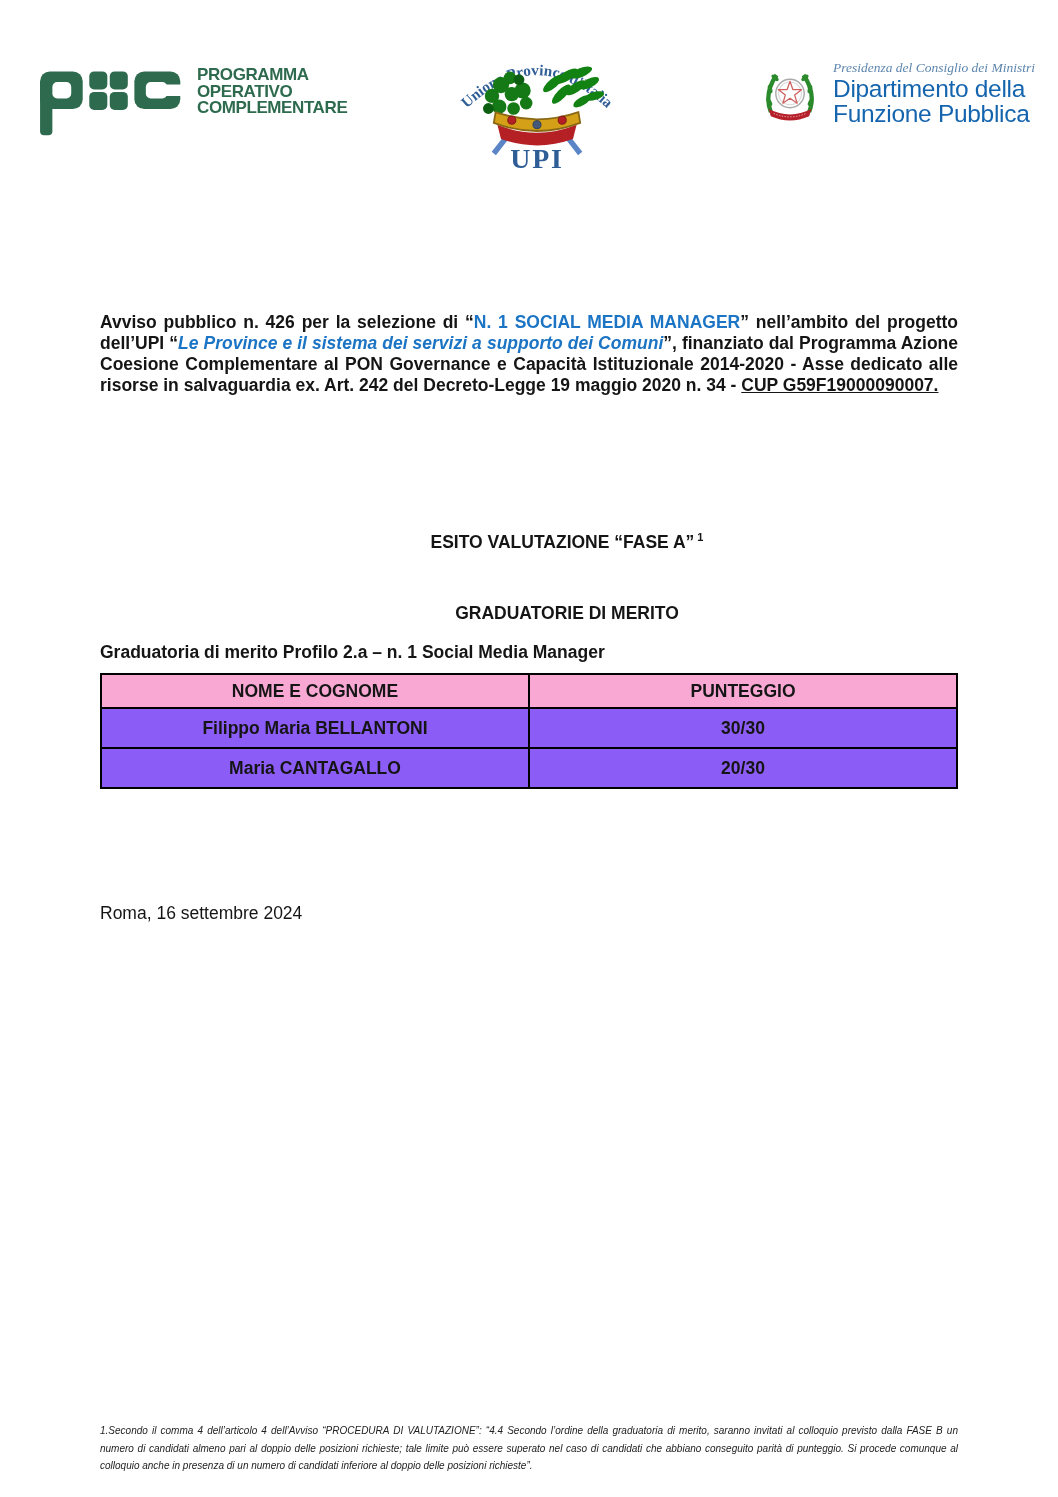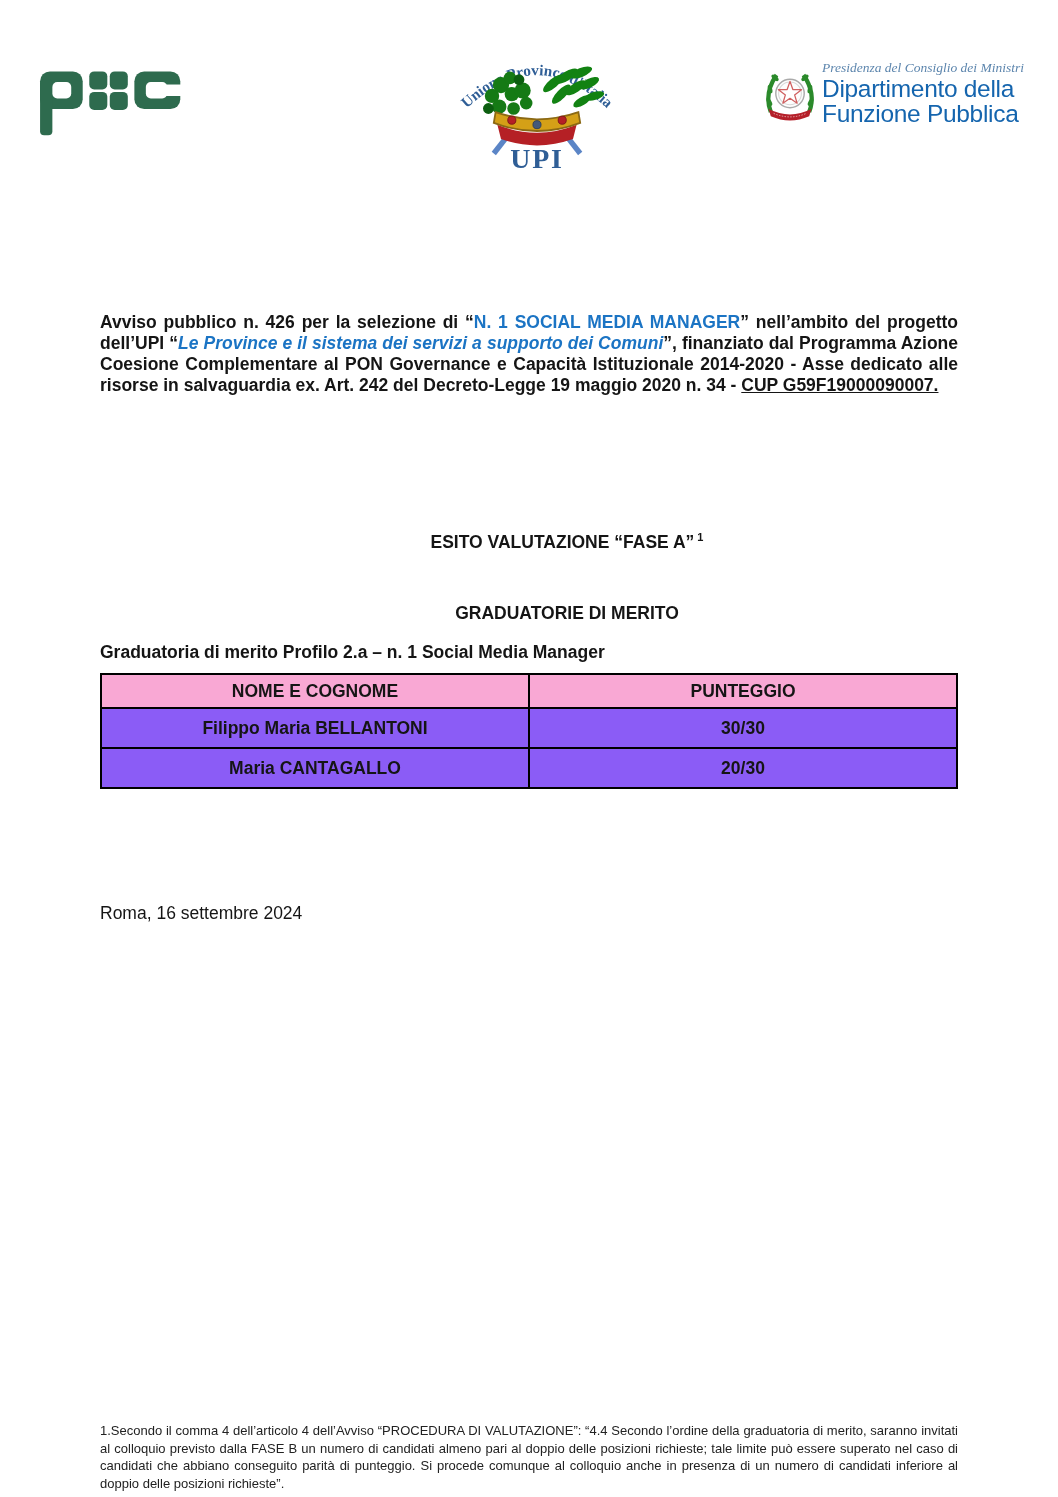--- a/index.html
+++ b/index.html
@@ -12,21 +12,21 @@
 
   
   .poc-logo { position:absolute; left:35px; top:55px; display:flex; align-items:flex-start; }
   .poc-mark { width:152px; height:82px; flex:0 0 auto; }
   .poc-text { margin-left:10px; margin-top:12px; font-weight:bold; font-size:17px;
               line-height:16.5px; letter-spacing:-0.4px; color:#2E6B4E; }
   .upi-logo { position:absolute; left:447px; top:30px; width:180px; height:148px; }
   .upi-logo svg { width:100%; height:100%; }
   .dfp-logo { position:absolute; left:758px; top:60px; display:flex; align-items:flex-start; }
   .dfp-emblem { width:64px; height:70px; flex:0 0 auto; margin-top:2px; }
-  .dfp-text { margin-left:0; }
+  .dfp-text { margin-left:11px; }
   .dfp-script { font-family:"Liberation Serif", serif; font-style:italic; font-size:13.5px;
                 color:#5c85ad; white-space:nowrap; }
   .dfp-title { font-weight:normal; font-size:24.5px; line-height:25px; letter-spacing:-0.3px;
                color:#1565AE; }
 
   
   .content { position:absolute; left:100px; width:858px; }
   .intro { top:312px; font-size:17.5px; font-weight:bold; line-height:21px;
            text-align:justify; color:#151515; }
   .blue { color:#1B74C4; }
@@ -42,22 +42,22 @@
   table.merit { top:673px; width:858px; border-collapse:collapse; table-layout:fixed; }
   table.merit th, table.merit td {
     border:2px solid #000; text-align:center; vertical-align:middle;
     font-weight:bold; font-size:17.5px; color:#151515;
   }
   table.merit th { background:#f9a8d4; height:34px; }
   table.merit td { height:40px; background:#8b5cf6; }
 
   .place-date { top:903px; font-size:17.5px; font-weight:normal; color:#151515; }
 
-  .footnote { top:1422px; font-size:13px; line-height:17.5px; text-align:justify;
-              font-weight:normal; color:#222; }
+  .footnote { top:1422px; font-size:10px; line-height:17.5px; text-align:justify;
+              font-weight:normal; color:#222;font-style:italic; }
 </style>
 </head>
 <body>
 
 <div class="page">
 
   <div class="poc-logo">
     <svg class="poc-mark" viewBox="0 0 185 100" xmlns="http://www.w3.org/2000/svg">
       <g fill="#2E6B4E">
 
@@ -68,20 +68,25 @@
         <rect x="66" y="20" width="22" height="22" rx="6"></rect>
         <rect x="91" y="20" width="22" height="22" rx="6"></rect>
         <rect x="66" y="45" width="22" height="22" rx="6"></rect>
         <rect x="91" y="45" width="22" height="22" rx="6"></rect>
 
         <rect x="121" y="20" width="56" height="46" rx="12"></rect>
         <rect x="135" y="33" width="26" height="20" rx="6" fill="#fff"></rect>
         <rect x="153" y="36" width="32" height="14" fill="#fff"></rect>
       </g>
     </svg>
+    <div class="poc-text">
+      <div>PROGRAMMA</div>
+      <div>OPERATIVO</div>
+      <div>COMPLEMENTARE</div>
+    </div>
   </div>
 
   <div class="upi-logo">
     <svg viewBox="0 0 200 150" xmlns="http://www.w3.org/2000/svg">
       <defs>
         <path id="upiArcPath" d="M 22 80 Q 100 6 178 80" fill="none"></path>
       </defs>
 
       <text font-family="Liberation Serif, serif" font-weight="bold" font-size="17" fill="#2F5E96">
         <textPath href="#upiArcPath" startOffset="50%" text-anchor="middle">Unione Province d'Italia</textPath>

